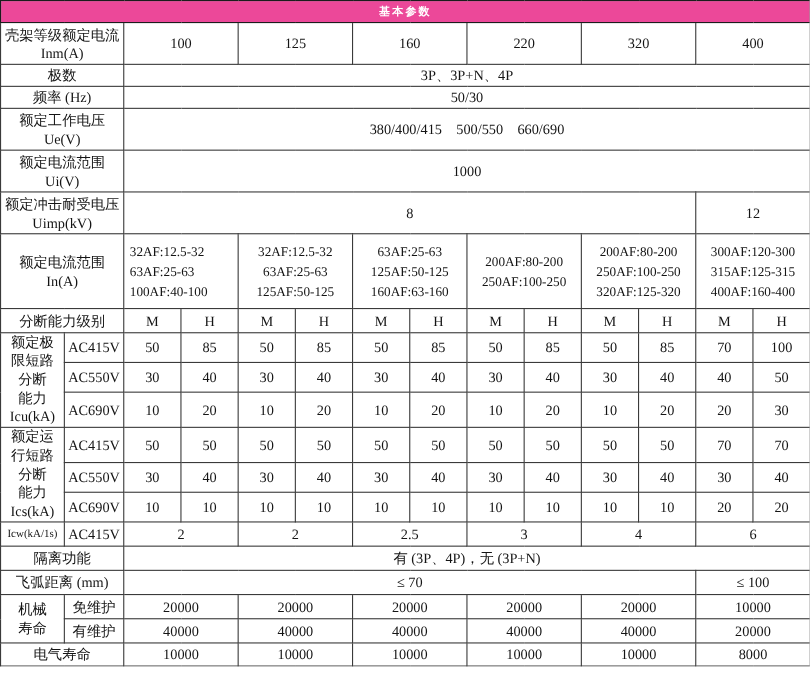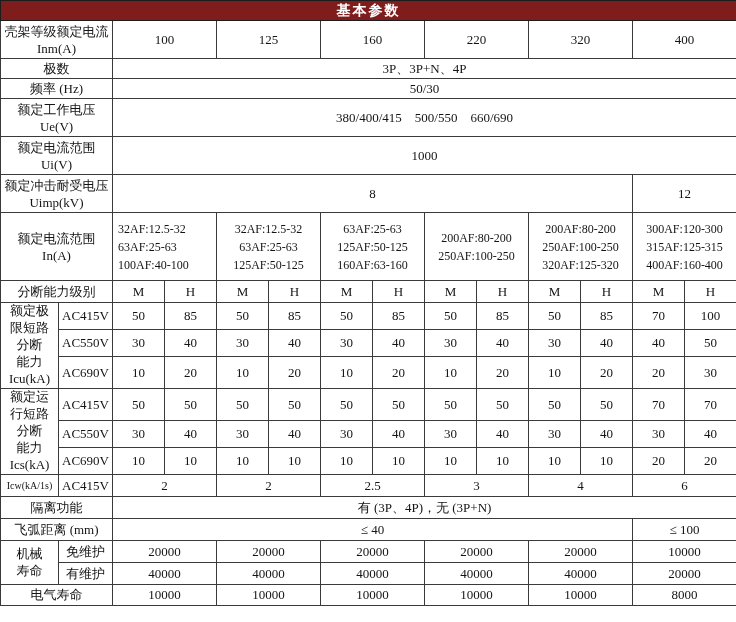--- a/index.html
+++ b/index.html
@@ -8,21 +8,21 @@
   table {
     border-collapse:collapse; table-layout:fixed; width:736px;
     font-family:"Liberation Serif","DejaVu Serif",serif;
     font-size:13px; color:#141414;
   }
   td, th {
     border:1px solid #3a3a3a; text-align:center; vertical-align:middle;
     padding:0 2px; font-weight:normal; overflow:hidden;
   }
   tr.title-row td {
-    background:#7f1d1d; color:#ffffff; font-weight:bold; font-size:14px;
+    background:#ec4899; color:#ffffff; font-weight:bold; font-size:10px;
     letter-spacing:2px; border-color:#1c1c1c;
   }
   .ml { white-space:pre-line; line-height:1.3; }
   .pre { white-space:pre; }
   .in-cell { font-size:12px; white-space:pre-line; line-height:1.5; }
   .left { text-align:left; padding-left:5px; }
   .icw-label { font-size:10px; padding:0;font-family:Liberation Serif, serif; }
   .h20{height:20px} .h21{height:21px} .h22{height:22px} .h27{height:27px}
   .h32{height:32px} .h33{height:27px} .h38{height:38px} .h68{height:68px}
 </style>
@@ -238,21 +238,21 @@
     <td colspan="2">6</td>
   </tr>
 
   <tr class="h22">
     <th colspan="2">隔离功能</th>
     <td colspan="12">有 (3P、4P)，无 (3P+N)</td>
   </tr>
 
   <tr class="h22">
     <th colspan="2">飞弧距离 (mm)</th>
-    <td colspan="10">≤ 40</td>
+    <td colspan="10">≤ 70</td>
     <td colspan="2">≤ 100</td>
   </tr>
 
   <tr class="h22">
     <th rowspan="2" class="ml">机械
 寿命</th>
     <th>免维护</th>
     <td colspan="2">20000</td>
     <td colspan="2">20000</td>
     <td colspan="2">20000</td>

